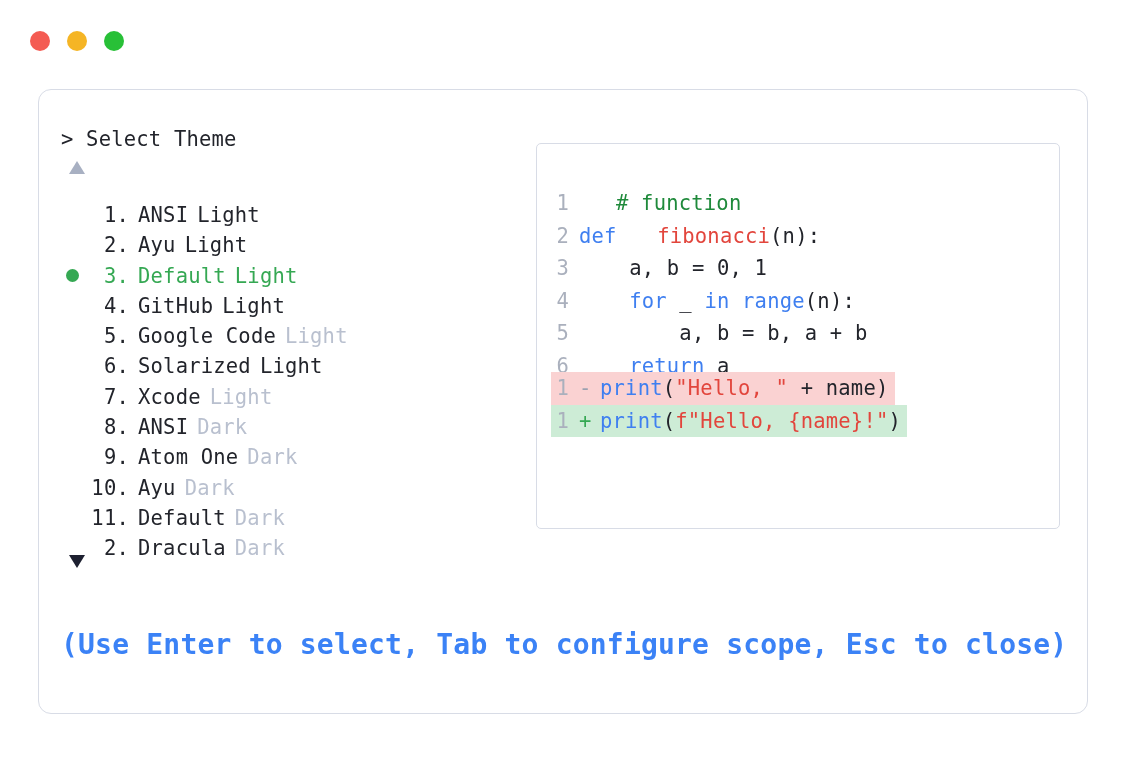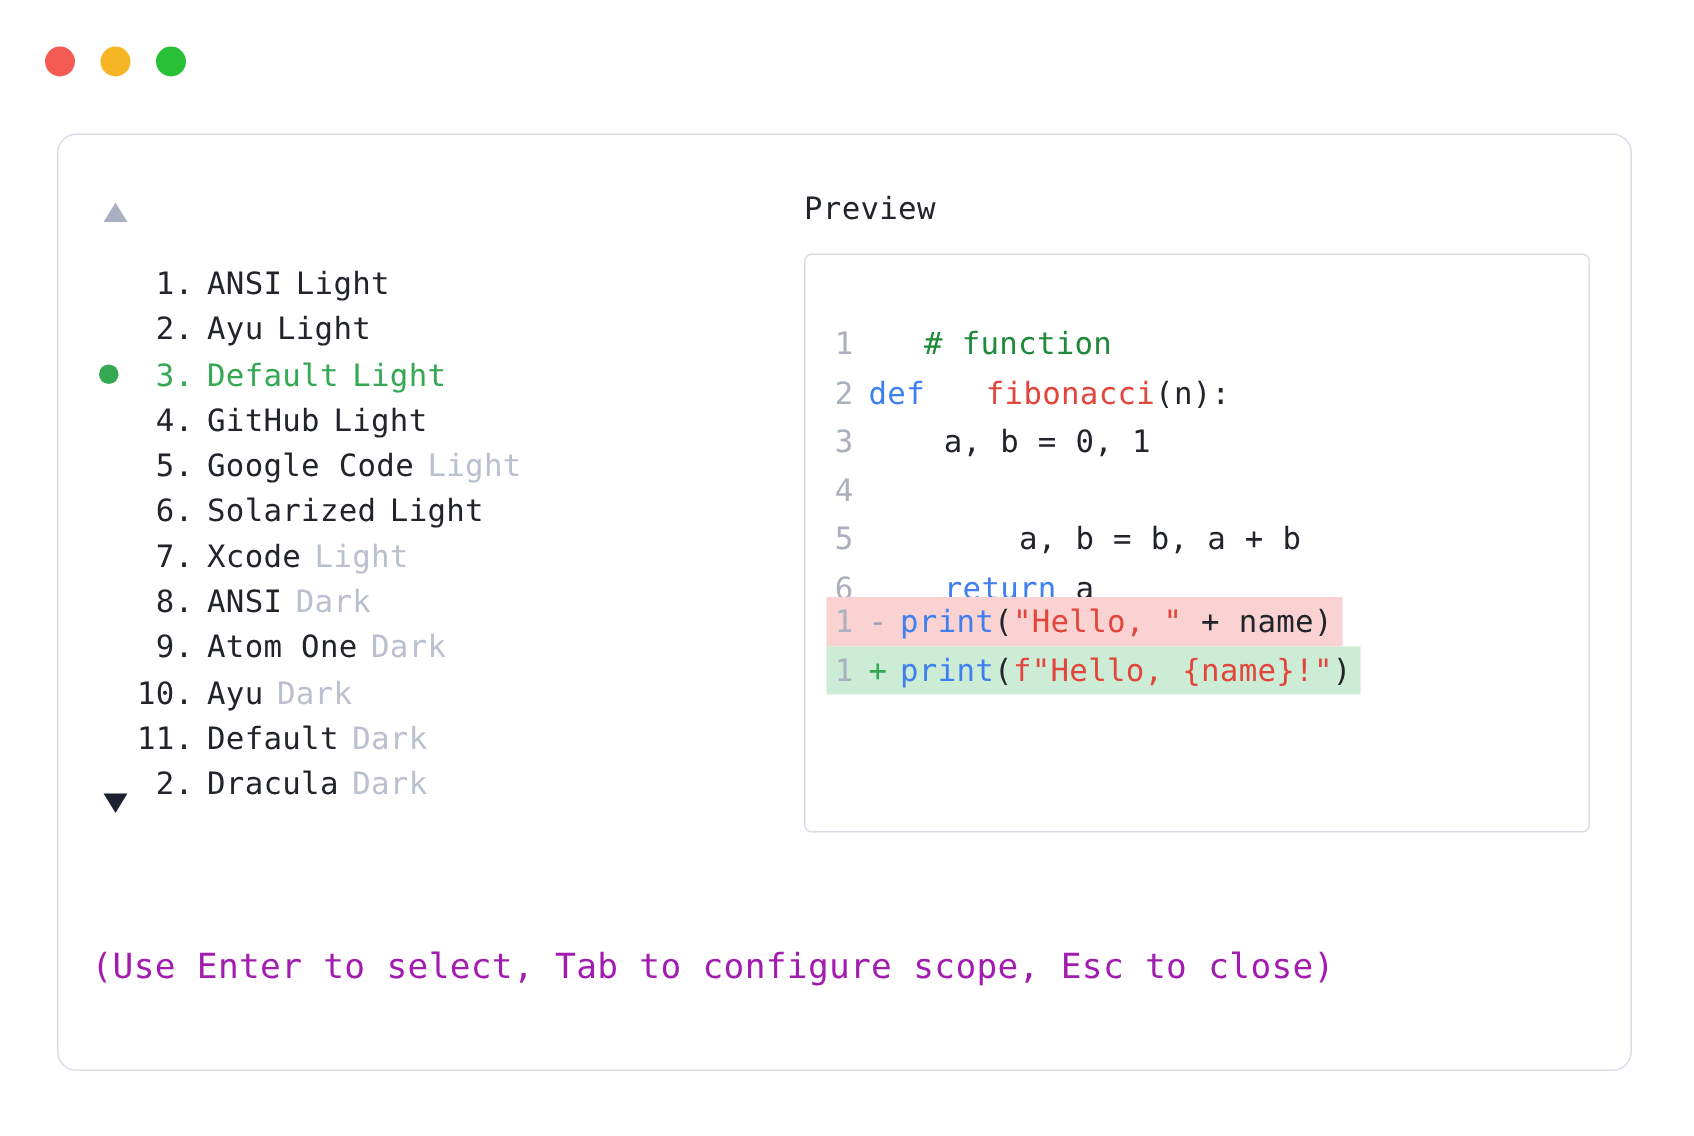--- a/index.html
+++ b/index.html
@@ -136,25 +136,26 @@
   .theme-row.selected .row-dot-sep,
   .theme-row.selected .row-name,
   .theme-row.selected .row-variant {
     color: #35a853;
   }
 
   #hint-line {
     position: absolute;
     left: 22px;
     top: 542px;
-    font-size: 23px;
+    font-size: 28px;
     line-height: 26px;
-    color: #a21caf;
-    letter-spacing: 0.2px;
-    white-space: pre;
+    color: #3b82f6;
+    letter-spacing: 0.2px;
+    white-space: pre;
+    font-weight: bold;
   }
 
   
   #right-pane {
     position: absolute;
     left: 497px;
     top: 36px;
     width: 530px;
   }
   #preview-label {
@@ -241,20 +242,21 @@
 <div id="window-chrome">
   <span class="traffic-dot" id="dot-close" style="background: rgb(244, 91, 82);"></span>
   <span class="traffic-dot" id="dot-min" style="background: rgb(245, 181, 37);"></span>
   <span class="traffic-dot" id="dot-max" style="background: rgb(40, 192, 55);"></span>
 </div>
 
 <div id="app-card">
   <div id="card-inner">
 
     <div id="left-pane">
+      <div id="prompt-line">&gt; Select Theme</div>
       <div class="scroll-arrow" id="scroll-up-icon"></div>
       <ul id="theme-list">
           <li class="theme-row"><span class="row-bullet"></span><span class="row-index">1.</span><span class="row-name">ANSI</span><span class="row-variant">Light</span></li>
           <li class="theme-row"><span class="row-bullet"></span><span class="row-index">2.</span><span class="row-name">Ayu</span><span class="row-variant">Light</span></li>
           <li class="theme-row selected"><span class="row-bullet"><span class="dot" style="background: rgb(53, 168, 83);"></span></span><span class="row-index">3.</span><span class="row-name">Default</span><span class="row-variant">Light</span></li>
           <li class="theme-row"><span class="row-bullet"></span><span class="row-index">4.</span><span class="row-name">GitHub</span><span class="row-variant">Light</span></li>
           <li class="theme-row"><span class="row-bullet"></span><span class="row-index">5.</span><span class="row-name">Google Code</span><span class="row-variant dim">Light</span></li>
           <li class="theme-row"><span class="row-bullet"></span><span class="row-index">6.</span><span class="row-name">Solarized</span><span class="row-variant">Light</span></li>
           <li class="theme-row"><span class="row-bullet"></span><span class="row-index">7.</span><span class="row-name">Xcode</span><span class="row-variant dim">Light</span></li>
           <li class="theme-row"><span class="row-bullet"></span><span class="row-index">8.</span><span class="row-name">ANSI</span><span class="row-variant dim">Dark</span></li>
@@ -262,27 +264,26 @@
           <li class="theme-row"><span class="row-bullet"></span><span class="row-index">10.</span><span class="row-name">Ayu</span><span class="row-variant dim">Dark</span></li>
           <li class="theme-row"><span class="row-bullet"></span><span class="row-index">11.</span><span class="row-name">Default</span><span class="row-variant dim">Dark</span></li>
           <li class="theme-row"><span class="row-bullet"></span><span class="row-index">2.</span><span class="row-name">Dracula</span><span class="row-variant dim">Dark</span></li>
         </ul>
       <div class="scroll-arrow" id="scroll-down-icon"></div>
     </div>
 
     <div id="hint-line">(Use Enter to select, Tab to configure scope, Esc to close)</div>
 
     <div id="right-pane">
-      <div id="preview-label">Preview</div>
       <div id="preview-box">
         <div id="code-area">
             <div class="code-line"><span class="ln">1</span><span class="code-text"><span class="tok-comment"># function</span></span></div>
             <div class="code-line"><span class="ln">2</span><span class="code-text"><span class="tok-kw">def </span><span class="tok-fn">fibonacci</span><span class="tok-plain">(n):</span></span></div>
             <div class="code-line"><span class="ln">3</span><span class="code-text"><span class="tok-plain">    a, b = 0, 1</span></span></div>
-            <div class="code-line"><span class="ln">4</span></div>
+            <div class="code-line"><span class="ln">4</span><span class="code-text"><span class="tok-plain">    </span><span class="tok-kw">for</span><span class="tok-plain"> _ </span><span class="tok-kw">in range</span><span class="tok-plain">(n):</span></span></div>
             <div class="code-line"><span class="ln">5</span><span class="code-text"><span class="tok-plain">        a, b = b, a + b</span></span></div>
             <div class="code-line"><span class="ln">6</span><span class="code-text"><span class="tok-plain">    </span><span class="tok-kw">return</span><span class="tok-plain"> a</span></span></div>
           </div>
         <div id="diff-area">
             <div class="diff-line removed" style="background: rgb(250, 210, 210);"><span class="diff-ln">1</span><span class="diff-marker">-</span><span class="diff-code"><span class="tok-kw">print</span><span class="tok-plain">(</span><span class="tok-str">"Hello, "</span><span class="tok-plain"> + name)</span></span></div>
             <div class="diff-line added" style="background: rgb(205, 236, 214);"><span class="diff-ln">1</span><span class="diff-marker">+</span><span class="diff-code"><span class="tok-kw">print</span><span class="tok-plain">(</span><span class="tok-str">f"Hello, {name}!"</span><span class="tok-plain">)</span></span></div>
           </div>
       </div>
     </div>
 

